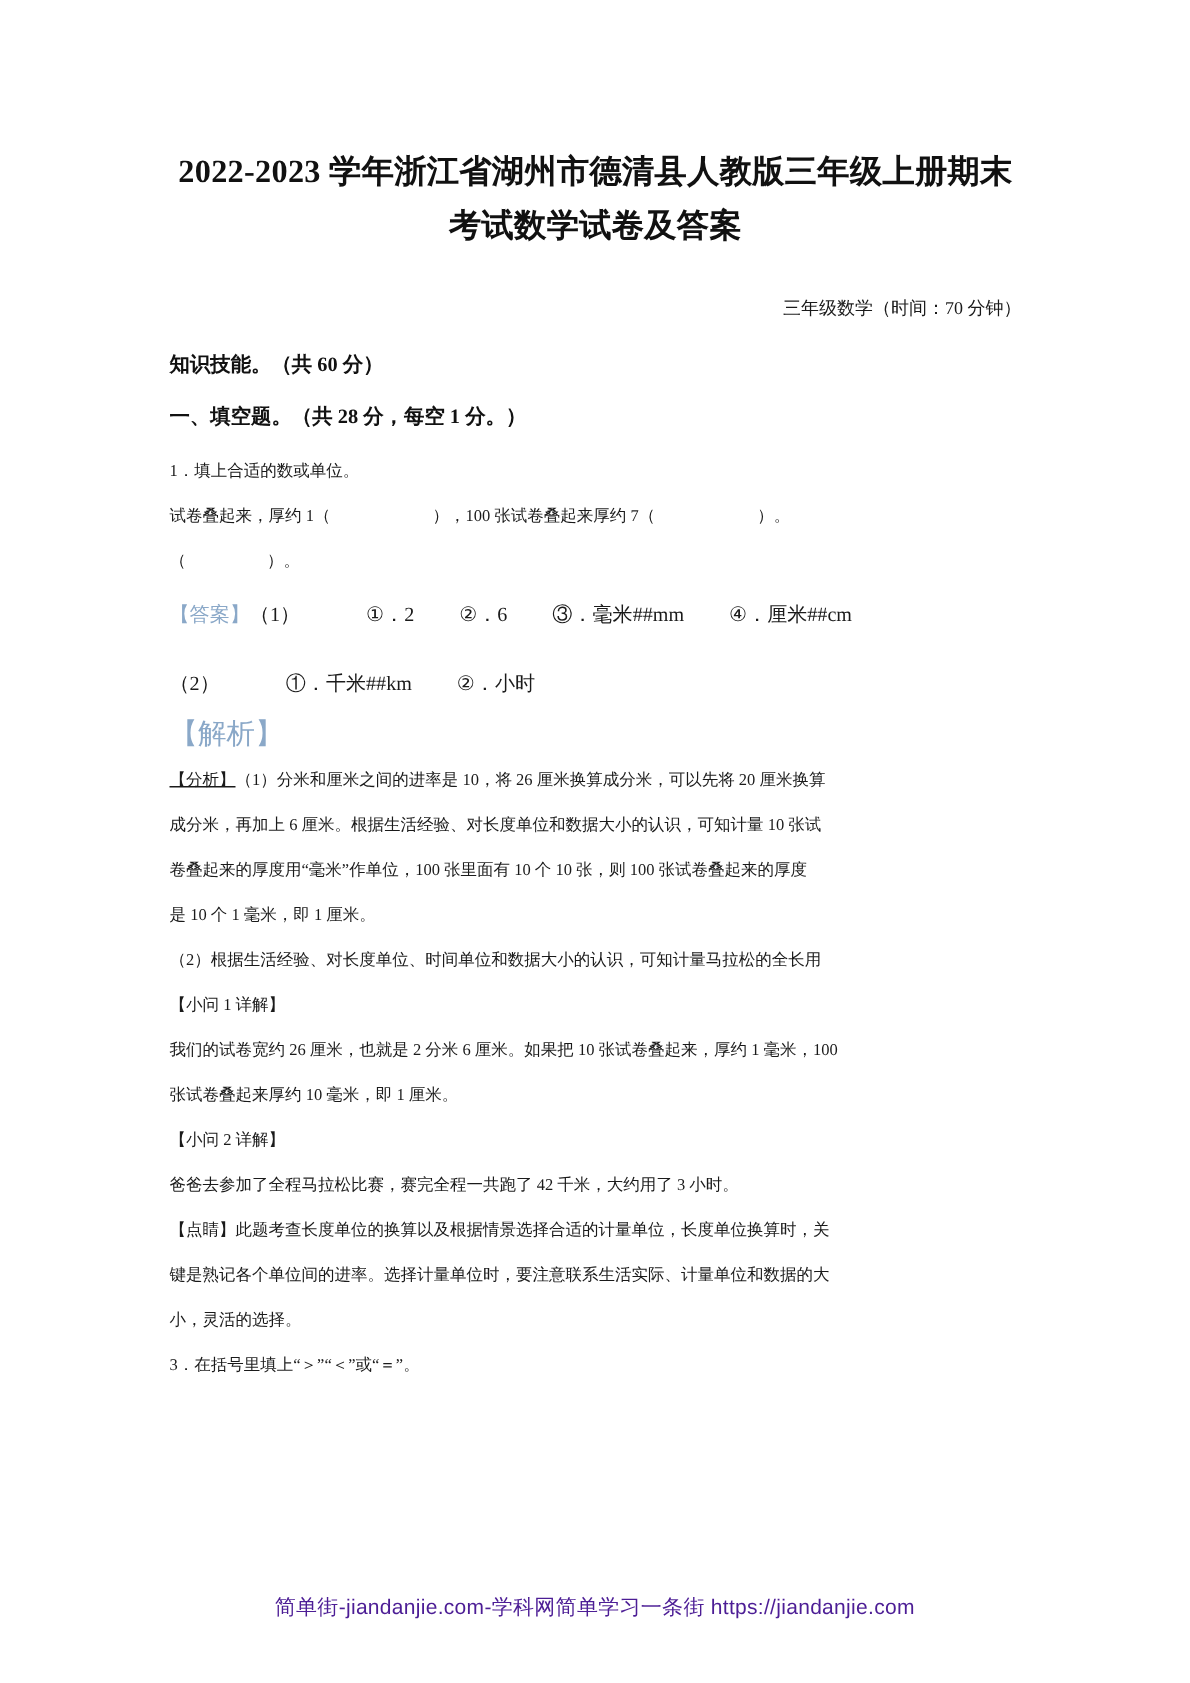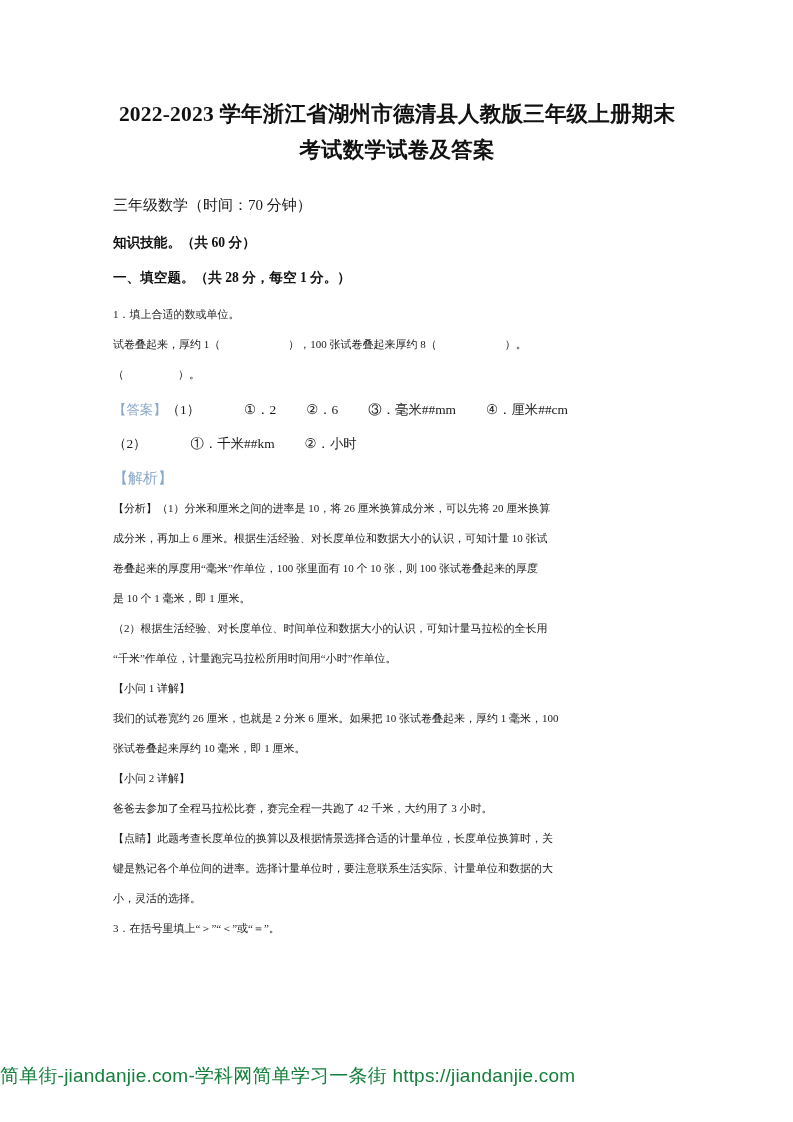--- a/index.html
+++ b/index.html
@@ -39,22 +39,22 @@
     text-align: center;
     line-height: 36px;
     letter-spacing: 0.2px;
     color: #111111;
     margin: 0 0 0 0;
     padding: 0 2px;
   }
 
   
   .subtitle {
-    font-size: 15px;
-    text-align: left;
+    font-size: 12px;
+    text-align: right;
     margin-top: 26px;
     line-height: 22px;
     color: #1a1a1a;
   }
 
   
   .sec-heading {
     font-size: 13.6px;
     font-weight: bold;
     line-height: 22px;
@@ -88,48 +88,50 @@
   .gap-md { display: inline-block; width: 30px; }
   .gap-lg { display: inline-block; width: 44px; }
 
   
   .tag-blue {
     color: #8aa8c8;
   }
   .tag-dark {
     color: #1a1a1a;
     font-weight: normal;
+    text-decoration: underline;
   }
 
   .answer-line {
     font-size: 13.4px;
     line-height: 30px;
     margin-top: 6px;
     color: #1a1a1a;
     white-space: nowrap;
   }
   .answer-line.l2 {
-    margin-top: 4px;
+    margin-top: 16px;
   }
 
   .analysis-tag {
-    font-size: 15px;
+    font-size: 19px;
     line-height: 30px;
     margin-top: 4px;
   }
 
   
   .footer {
     position: absolute;
     left: 0;
     top: 1063px;
     width: 793px;
+    text-align: center;
     font-family: "Liberation Sans", "DejaVu Sans", sans-serif;
-    font-size: 19px;
-    color: #15803d;
+    font-size: 14px;
+    color: #4c1d95;
     letter-spacing: 0.2px;
   }
 </style>
 </head>
 <body>
 
 <div class="page">
 
   <div class="content">
 
@@ -137,42 +139,41 @@
 
     <div class="subtitle">三年级数学（时间：70 分钟）</div>
 
     <div class="sec-heading">知识技能。（共 60 分）</div>
 
     <div class="sec-heading tight">一、填空题。（共 28 分，每空 1 分。）</div>
 
     <div class="para q">1．填上合适的数或单位。</div>
 
 
-    <div class="para nospace"><span>试卷叠起来，厚约 1（</span><span class="blank-md"></span><span>），100 张试卷叠起来厚约 8（</span><span class="blank-md"></span><span>）。</span></div>
+    <div class="para nospace"><span>试卷叠起来，厚约 1（</span><span class="blank-md"></span><span>），100 张试卷叠起来厚约 7（</span><span class="blank-md"></span><span>）。</span></div>
 
 
     <div class="para nospace"><span>（</span><span class="blank-sm"></span><span>）。</span></div>
 
     <div class="answer-line"><span class="tag-blue">【答案】</span><span>（1）</span><span class="gap-lg"></span><span>①．2</span><span class="gap-md"></span><span>②．6</span><span class="gap-md"></span><span>③．毫米##mm</span><span class="gap-md"></span><span>④．厘米##cm</span></div>
 
     <div class="answer-line l2"><span>（2）</span><span class="gap-lg"></span><span>①．千米##km</span><span class="gap-md"></span><span>②．小时</span></div>
 
     <div class="analysis-tag tag-blue">【解析】</div>
 
     <div class="para nospace"><span class="tag-dark">【分析】</span><span>（1）分米和厘米之间的进率是 10，将 26 厘米换算成分米，可以先将 20 厘米换算</span></div>
 
     <div class="para nospace">成分米，再加上 6 厘米。根据生活经验、对长度单位和数据大小的认识，可知计量 10 张试</div>
 
     <div class="para nospace">卷叠起来的厚度用“毫米”作单位，100 张里面有 10 个 10 张，则 100 张试卷叠起来的厚度</div>
 
     <div class="para nospace">是 10 个 1 毫米，即 1 厘米。</div>
 
     <div class="para nospace">（2）根据生活经验、对长度单位、时间单位和数据大小的认识，可知计量马拉松的全长用</div>
 
-    <div class="para nospace">“千米”作单位，计量跑完马拉松所用时间用“小时”作单位。</div>
 
     <div class="para nospace">【小问 1 详解】</div>
 
     <div class="para nospace">我们的试卷宽约 26 厘米，也就是 2 分米 6 厘米。如果把 10 张试卷叠起来，厚约 1 毫米，100</div>
 
     <div class="para nospace">张试卷叠起来厚约 10 毫米，即 1 厘米。</div>
 
     <div class="para nospace">【小问 2 详解】</div>
 
     <div class="para nospace">爸爸去参加了全程马拉松比赛，赛完全程一共跑了 42 千米，大约用了 3 小时。</div>

